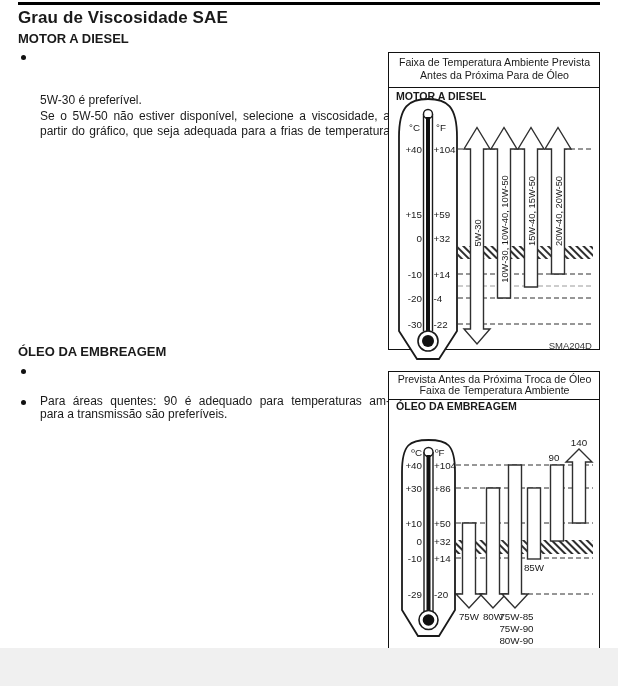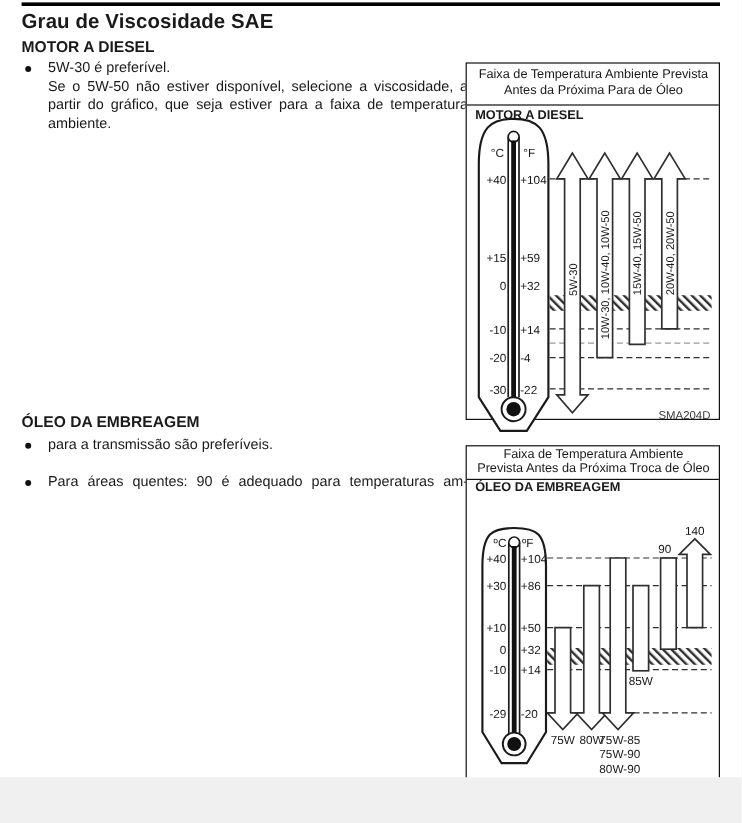--- a/index.html
+++ b/index.html
@@ -12,21 +12,21 @@
   }
   .abs { position:absolute; }
   .top-rule { left:18px; top:2px; width:582px; height:3px; background:#000; }
   .h1 { left:18px; top:8px; font-size:17px; font-weight:bold; letter-spacing:0.1px; }
   .h2 { left:18px; font-size:13px; font-weight:bold; }
   .h2.diesel { top:31px; }
   .h2.gear { top:344px; }
   .bullet-dot { width:5px; height:5px; border-radius:50%; background:#111; }
   .blk { left:40px; width:350px; font-size:12px; line-height:15.5px; }
   .jline { text-align:justify; text-align-last:justify; }
-  .nline { text-align:left; }
+  .nline { text-align:left;margin-top:44px; }
 
   .diagram {
     position:absolute; left:388px; width:212px;
     border:1.6px solid #111; box-sizing:border-box; background:#fff;
   }
   .diagram.fig1 { top:52px;  height:298px; }
   .diagram.fig2 { top:371px; height:300px; }
   .dg-header {
     position:relative; border-bottom:1.4px solid #111;
     font-weight:normal; padding:3px 6px 2px 7px;text-align:center;
@@ -51,22 +51,21 @@
 
   <div class="abs top-rule"></div>
 
   <div class="abs h1">Grau de Viscosidade SAE</div>
   <div class="abs h2 diesel">MOTOR A DIESEL</div>
 
   <div class="abs bullet-dot" style="left:21px; top:55px;"></div>
   <div class="abs blk" style="top:49px;">
     <div class="nline">5W-30 é preferível.</div>
     <div class="jline">Se o 5W-50 não estiver disponível, selecione a viscosidade, a</div>
-    <div class="jline">partir do gráfico, que seja estiver para a faixa de temperatura</div>
-    <div class="nline">ambiente.</div>
+    <div class="jline">partir do gráfico, que seja adequada para a frias de temperatura</div>
   </div>
 
   <div class="abs h2 gear">ÓLEO DA EMBREAGEM</div>
 
   <div class="abs bullet-dot" style="left:21px; top:369px;"></div>
   <div class="abs blk" style="top:363px;">
     <div class="nline">para a transmissão são preferíveis.</div>
   </div>
 
   <div class="abs bullet-dot" style="left:21px; top:400px;"></div>
@@ -141,22 +140,22 @@
         <text x="44.5" y="249">-4</text>
         <text x="44.5" y="275">-22</text>
       </g>
 
       <text class="code-t" x="203" y="296" text-anchor="end">SMA204D</text>
     </svg>
   </div>
 
   <div class="diagram fig2">
     <div class="dg-header">
+      <div>Prevista Antes da Próxima Troca de Óleo</div>
       <div>Faixa de Temperatura Ambiente</div>
-      <div>Prevista Antes da Próxima Troca de Óleo</div>
     </div>
     <div class="dg-title">ÓLEO DA EMBREAGEM</div>
 
     <svg class="chart" width="212" height="302" viewBox="0 0 212 302">
       <defs>
         <pattern id="hatch2" width="5" height="5" patternUnits="userSpaceOnUse" patternTransform="rotate(-45)">
           <rect width="5" height="5" fill="#ffffff"></rect>
           <line x1="1" y1="0" x2="1" y2="5" stroke="#2f2f2f" stroke-width="2"></line>
         </pattern>
       </defs>

